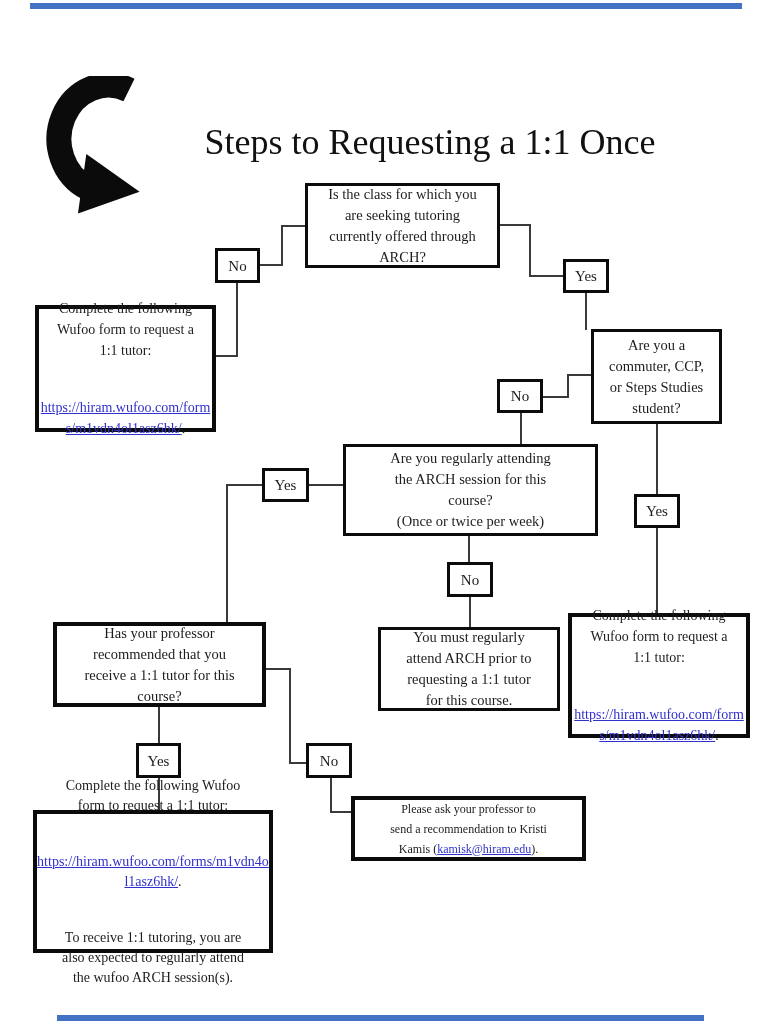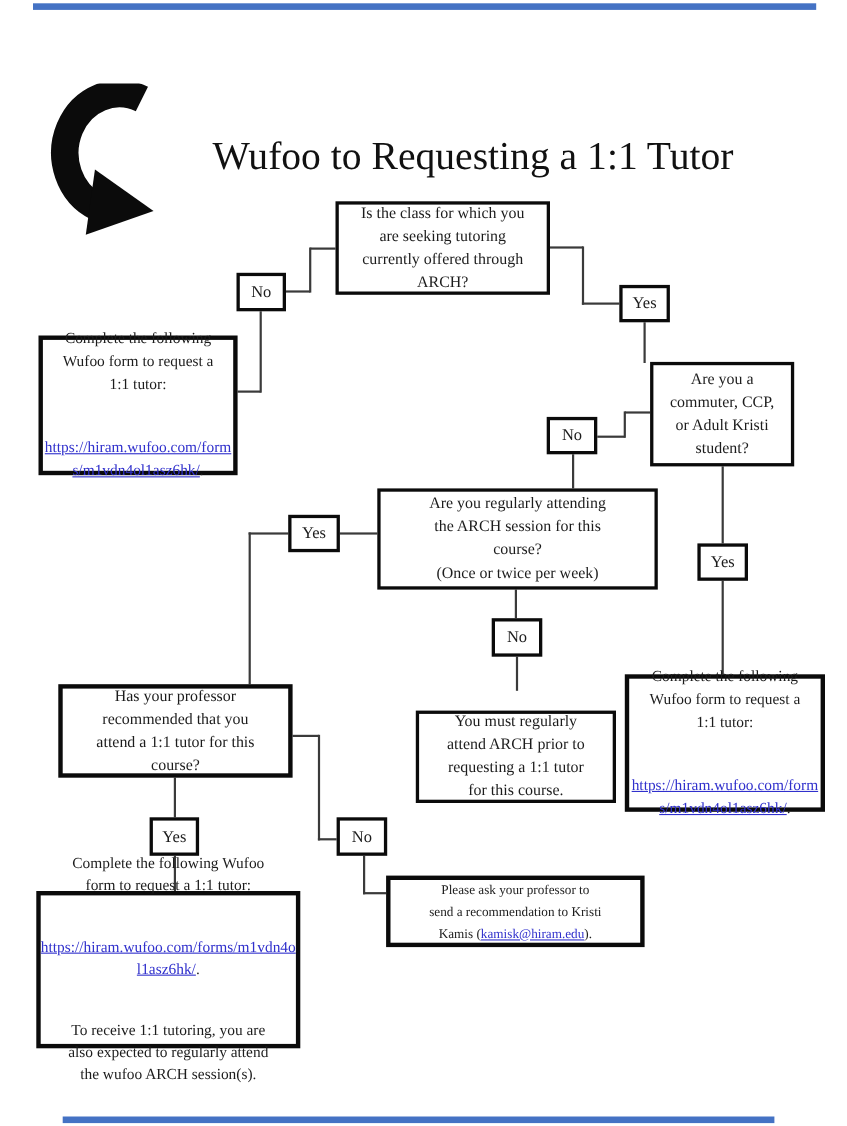--- a/index.html
+++ b/index.html
@@ -31,21 +31,21 @@
 <div id="canvas">
 
   <div class="bluebar" style="left: 30px; top: 3px; width: 712px; background: rgb(68, 114, 196);"></div>
   <div class="bluebar" style="left: 57px; top: 1015px; width: 647px; background: rgb(68, 114, 196);"></div>
 
   <svg class="arrow" width="116" height="142" viewBox="0 0 116 142">
     <path d="M 101 14 A 46 50 0 1 0 60 112" fill="none" stroke="#0b0b0b" stroke-width="25"></path>
     <polygon points="54,80 112,110 54,140" fill="#0b0b0b" transform="rotate(8 70 110)"></polygon>
   </svg>
 
-  <div class="title">Wufoo to Requesting a 1:1 Tutor</div>
+  <div class="title">Steps to Requesting a 1:1 Once</div>
 
   <div class="hline" style="left:282px;top:225px;width:25px;"></div>
   <div class="vline" style="left:281px;top:225px;height:41px;"></div>
   <div class="hline" style="left:259px;top:264px;width:23px;"></div>
   <div class="vline" style="left:236px;top:282px;height:75px;"></div>
   <div class="hline" style="left:215px;top:355px;width:22px;"></div>
   <div class="hline" style="left:499px;top:224px;width:31px;"></div>
   <div class="vline" style="left:529px;top:224px;height:53px;"></div>
   <div class="hline" style="left:529px;top:275px;width:35px;"></div>
   <div class="vline" style="left:585px;top:292px;height:38px;"></div>
@@ -86,21 +86,21 @@
   <div class="box wufoo thick" style="left:35px;top:305px;width:181px;height:127px;">
     <div class="txt">Complete the following
 Wufoo form to request a
 1:1 tutor:</div>
     <div class="linkline"><a class="link">https://hiram.wufoo.com/forms/m1vdn4ol1asz6hk/</a><span class="suffix">.</span></div>
   </div>
 
   <div class="box q" style="left:591px;top:329px;width:131px;height:95px;">
     <div class="txt">Are you a
 commuter, CCP,
-or Adult Kristi
+or Steps Studies
 student?</div>
   </div>
 
   <div class="box small" style="left:497px;top:379px;width:46px;height:34px;">
     <div class="txt">No</div>
   </div>
 
   <div class="box q" style="left:343px;top:444px;width:255px;height:92px;">
     <div class="txt">Are you regularly attending
 the ARCH session for this
@@ -113,38 +113,38 @@
   </div>
 
   <div class="box small" style="left:447px;top:562px;width:46px;height:35px;">
     <div class="txt">No</div>
   </div>
 
   <div class="box small" style="left:634px;top:494px;width:46px;height:34px;">
     <div class="txt">Yes</div>
   </div>
 
-  <div class="box q" style="left:378px;top:627px;width:182px;height:84px;margin-top:19px;">
+  <div class="box q" style="left:378px;top:627px;width:182px;height:84px;">
     <div class="txt">You must regularly
 attend ARCH prior to
 requesting a 1:1 tutor
 for this course.</div>
   </div>
 
   <div class="box wufoo thick" style="left:568px;top:613px;width:182px;height:125px;">
     <div class="txt">Complete the following
 Wufoo form to request a
 1:1 tutor:</div>
     <div class="linkline"><a class="link">https://hiram.wufoo.com/forms/m1vdn4ol1asz6hk/</a><span class="suffix">.</span></div>
   </div>
 
   <div class="box q thick" style="left:53px;top:622px;width:213px;height:85px;">
     <div class="txt">Has your professor
 recommended that you
-attend a 1:1 tutor for this
+receive a 1:1 tutor for this
 course?</div>
   </div>
 
   <div class="box small" style="left:136px;top:743px;width:45px;height:35px;">
     <div class="txt">Yes</div>
   </div>
 
   <div class="box small" style="left:306px;top:743px;width:46px;height:35px;">
     <div class="txt">No</div>
   </div>

